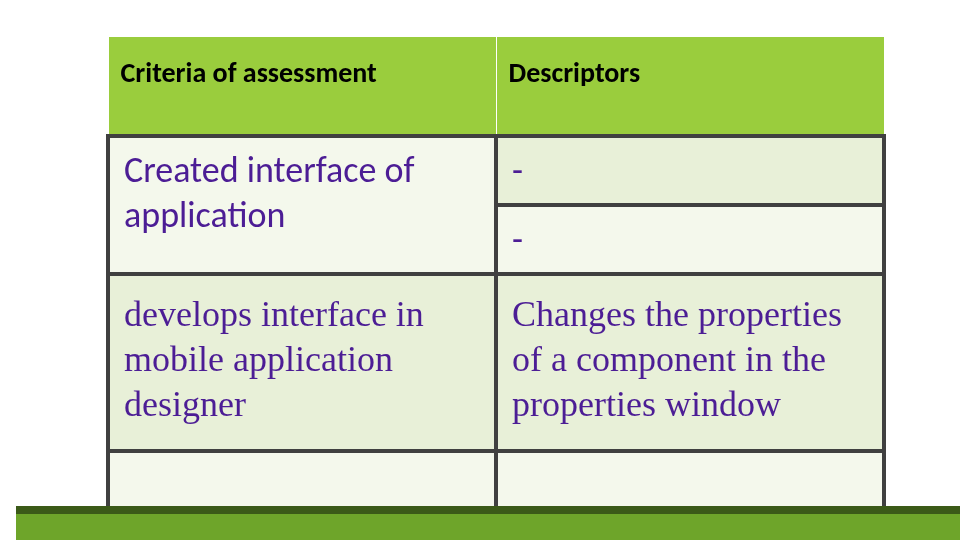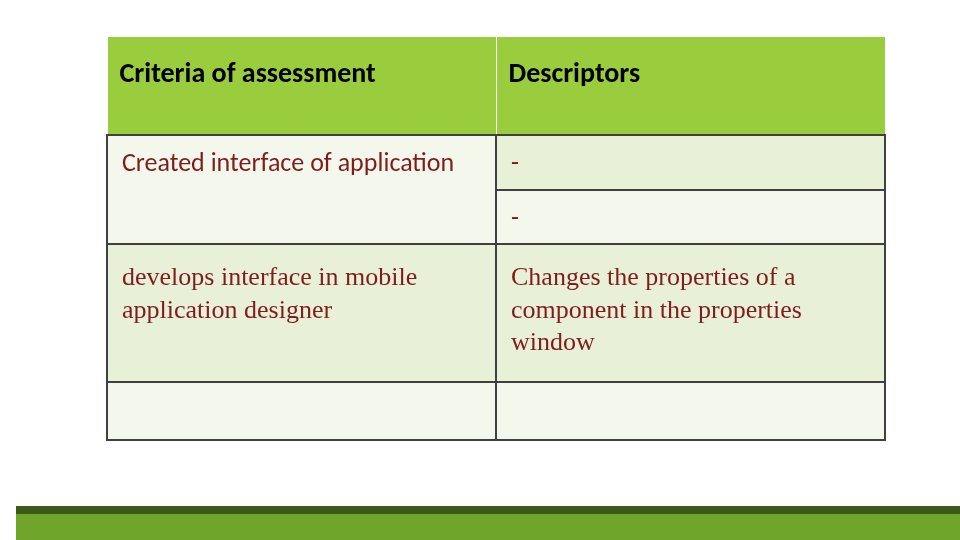--- a/index.html
+++ b/index.html
@@ -26,24 +26,24 @@
     .hdr td {
       background: #9acd3d;
       color: #000000;
       font-weight: 700;
       font-size: 28px;
       padding: 18px 12px 44px 12px;
       border: 1px solid #ffffff;
       vertical-align: top;
     }
     .body-row td {
-      font-size: 26px;
-      color: #7f1d1d;
+      font-size: 36px;
+      color: #4c1d95;
       padding: 10px 14px;
-      border: 2px solid #404040;
+      border: 4px solid #404040;
       vertical-align: top;
       line-height: 1.25;
     }
     .shade-dark  { background: #e8f0d8; }
     .shade-light { background: #f4f8ec; }
     .criteria-cell {
       background: #f4f8ec;
       font-size: 26px;
       padding: 22px 14px;
       vertical-align: middle;

